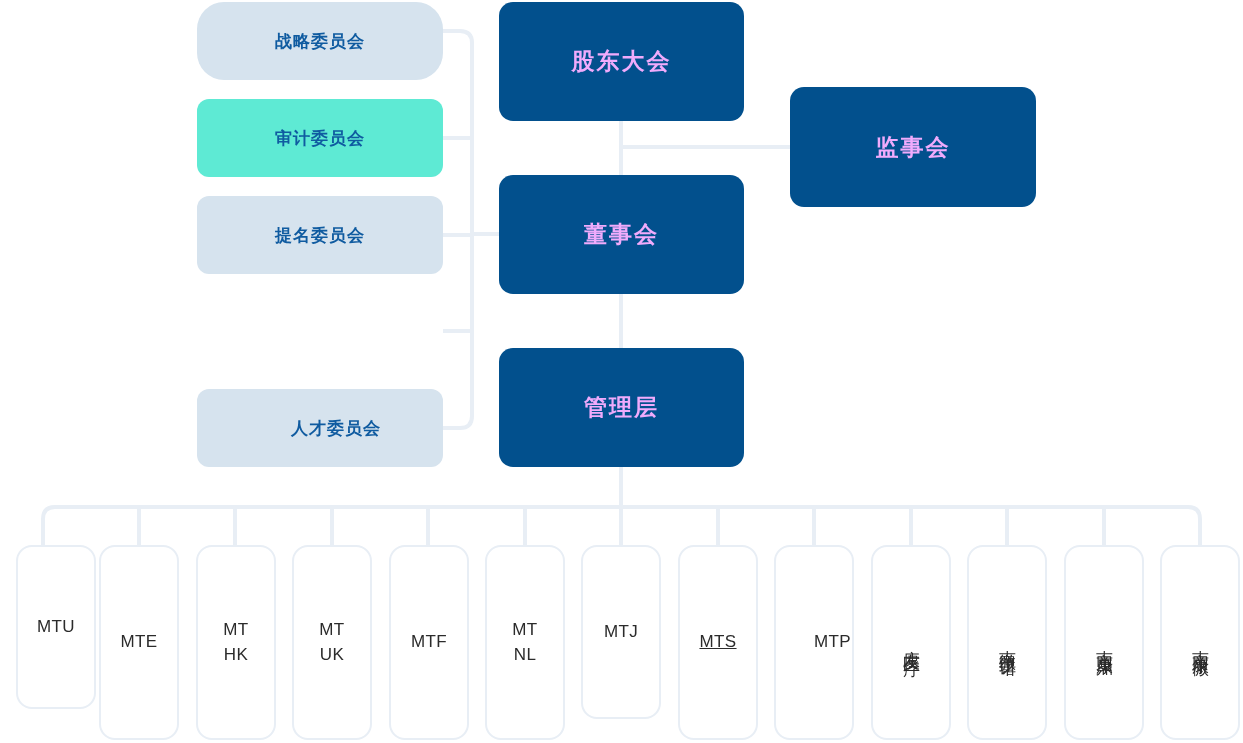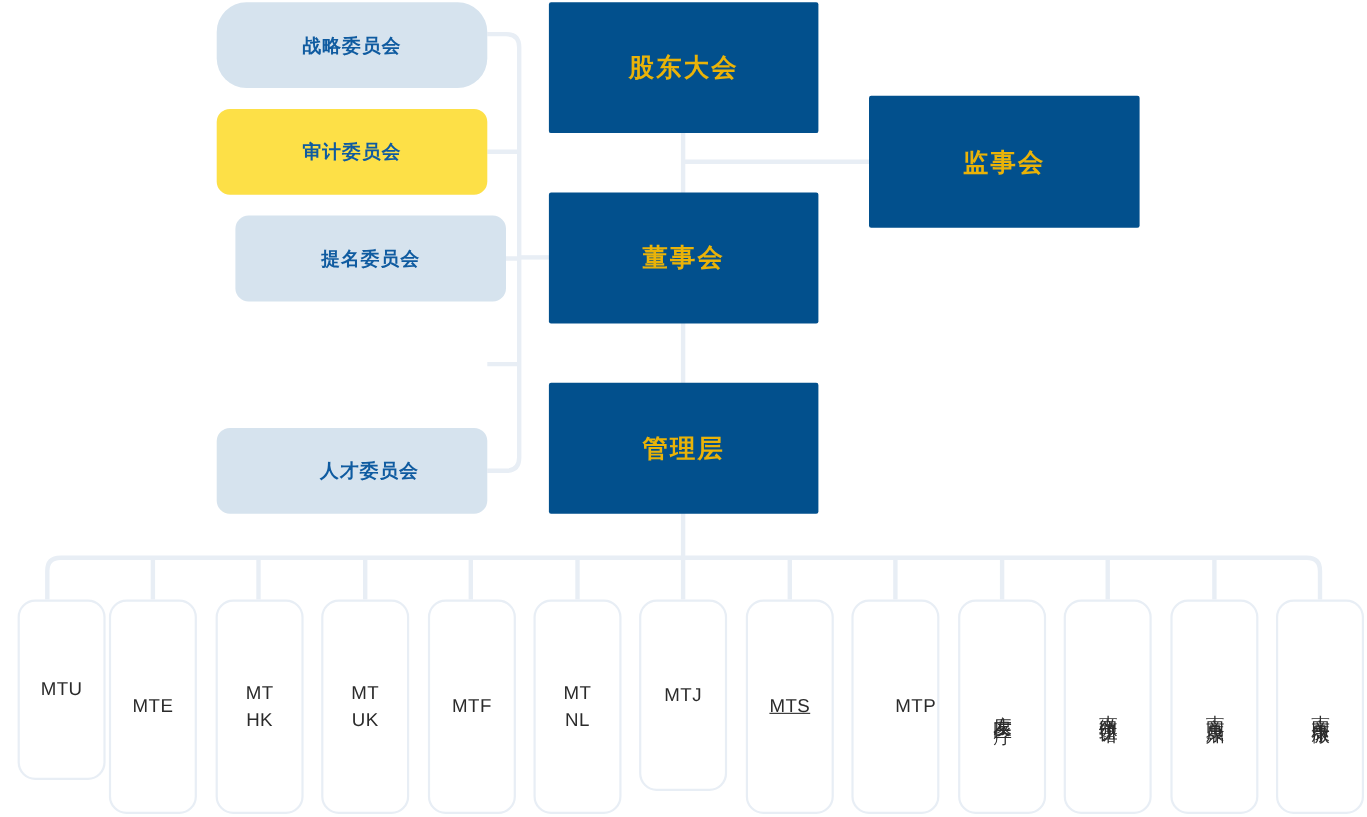--- a/index.html
+++ b/index.html
@@ -38,37 +38,37 @@
     z-index: 2;
     display: flex;
     align-items: center;
     justify-content: center;
     text-align: center;
   }
 
   
   .node-primary {
     background: #02508d;
-    border-radius: 2px;
-    color: #eab308;
+    border-radius: 14px;
+    color: #f0abfc;
     font-size: 23px;
     font-weight: 700;
     letter-spacing: 2px;
   }
 
   
   .node-committee {
     border-radius: 12px;
     color: #0f5ba0;
     font-size: 17px;
     font-weight: 700;
     letter-spacing: 1px;
   }
   .node-committee.shade-a { background: #d6e3ee; }
-  .node-committee.shade-b { background: #fde047; }
+  .node-committee.shade-b { background: #5eead4; }
 
   
   .node-sub {
     background: #ffffff;
     border: 2px solid #e8eef5;
     border-radius: 16px;
     color: #2b2b2b;
     font-size: 17px;
     font-weight: 400;
     line-height: 1.45;
@@ -126,21 +126,21 @@
   </svg>
 
   <div class="node node-committee shade-a" style="left:197px; top:2px; width:246px; height:78px;border-radius:27px;">
     <span>战略委员会</span>
   </div>
 
   <div class="node node-committee shade-b" style="left:197px; top:99px; width:246px; height:78px;">
     <span>审计委员会</span>
   </div>
 
-  <div class="node node-committee shade-a" style="left:197px; top:196px; width:246px; height:78px;margin-left:17px;">
+  <div class="node node-committee shade-a" style="left:197px; top:196px; width:246px; height:78px;">
     <span>提名委员会</span>
   </div>
 
 
   <div class="node node-committee shade-a" style="left:197px; top:389px; width:246px; height:78px;padding-left:32px;">
     <span>人才委员会</span>
   </div>
 
   <div class="node node-primary" style="left:499px; top:2px; width:245px; height:119px;">
     <span>股东大会</span>

